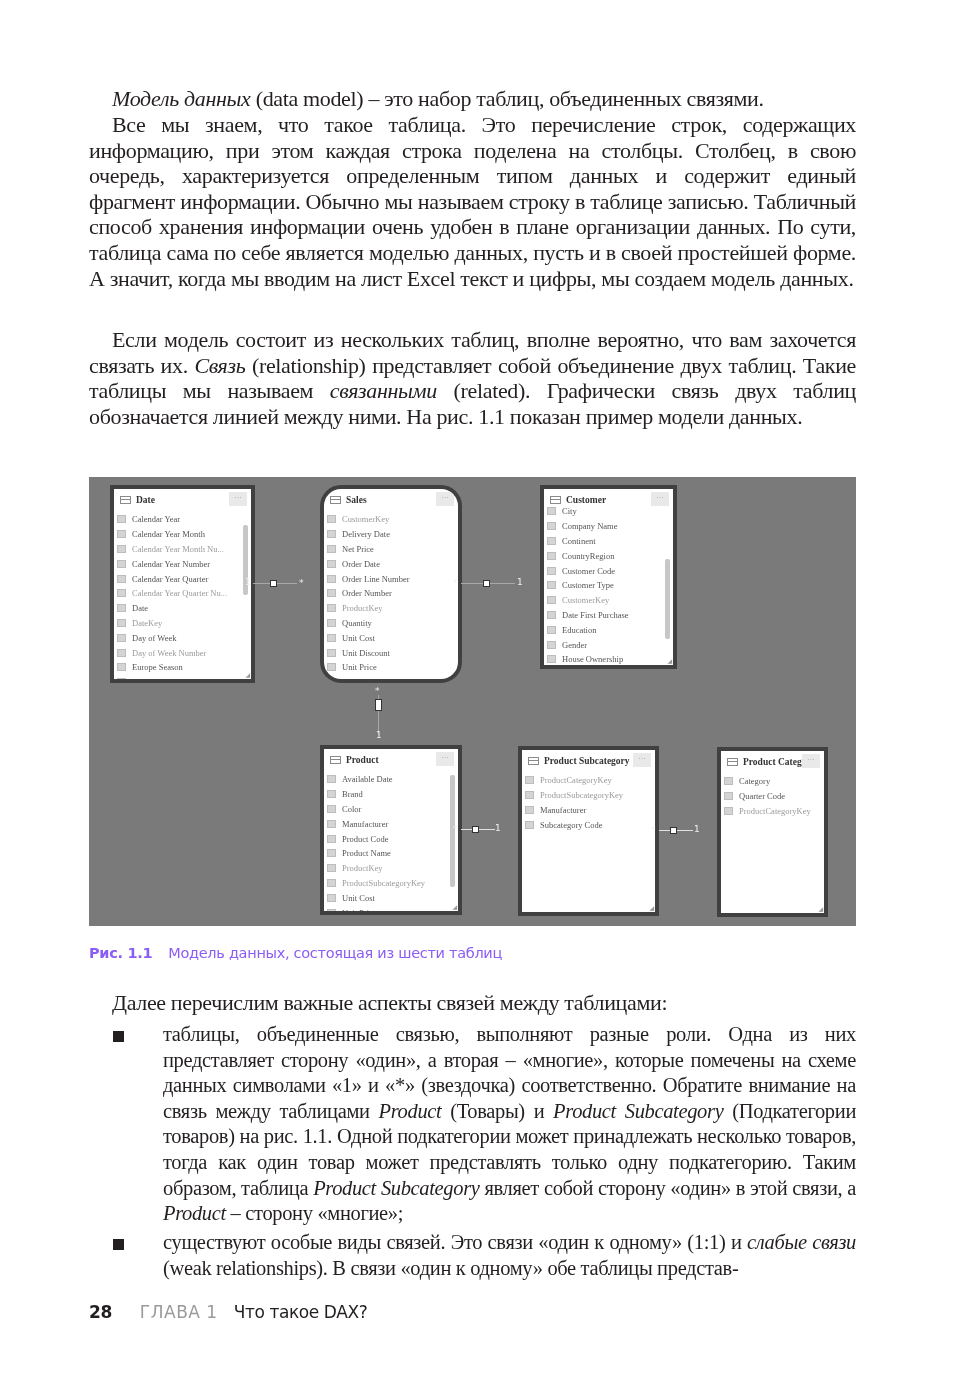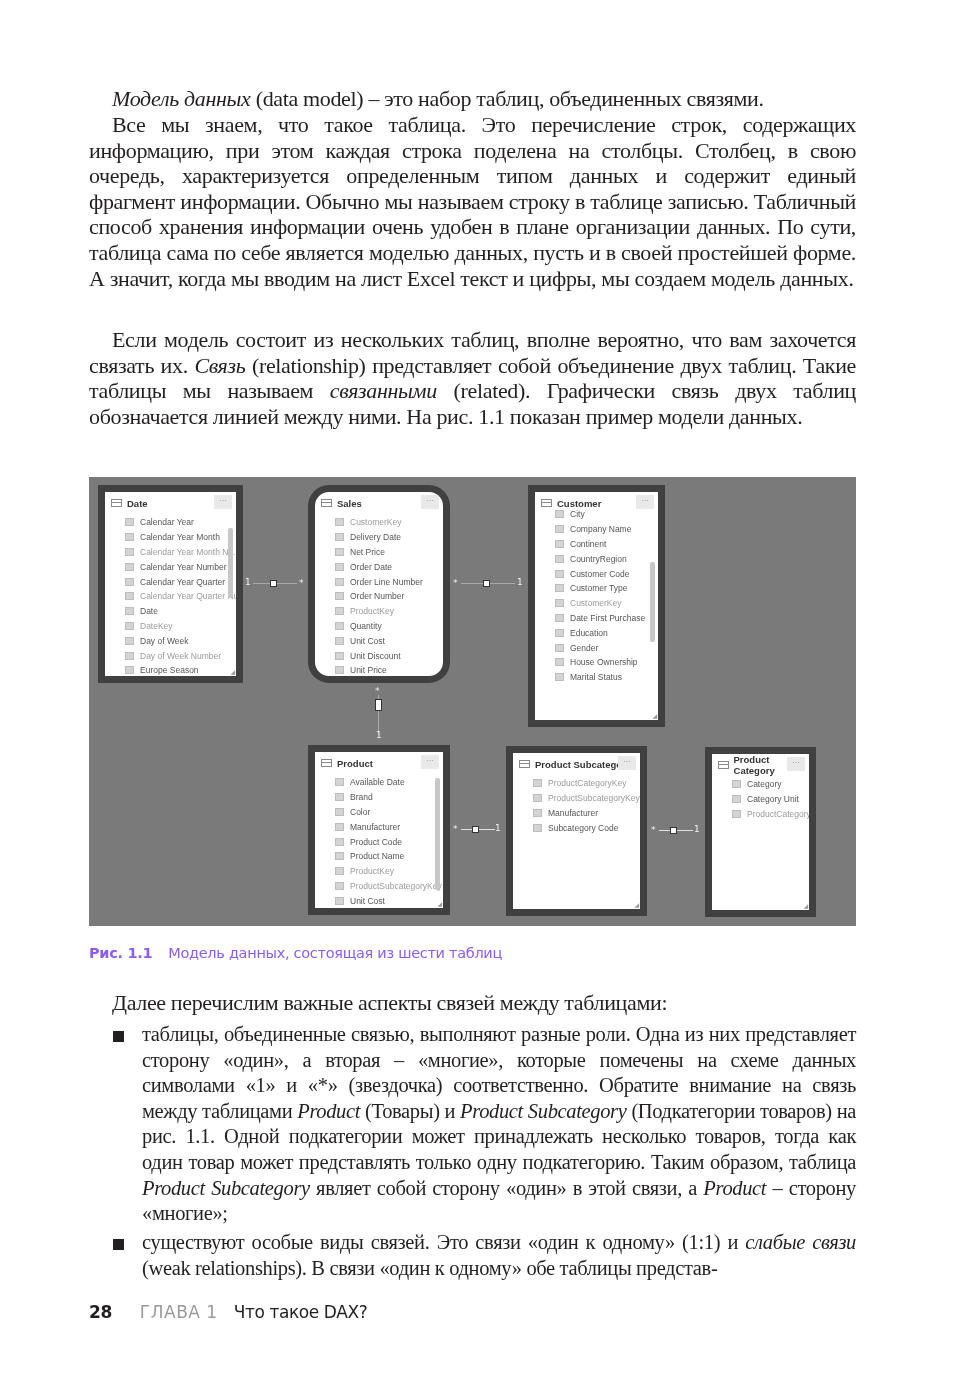--- a/index.html
+++ b/index.html
@@ -6,42 +6,42 @@
   body { width: 974px; height: 1388px; position: relative; overflow: hidden; font-family: "Liberation Serif", "DejaVu Serif", serif; color: #231f20; }
   .para { position: absolute; left: 89px; width: 767px; font-size: 22px; line-height: 25.6px; text-align: justify; letter-spacing: -0.35px; }
   .para .indent { display: inline-block; width: 23px; }
   .para i { font-style: italic; }
   #p1 { top: 86px; }
   #p2 { top: 112px; }
   #p3 { top: 316px; margin-top: 11px; }
 
   
   #figure { position: absolute; left: 89px; top: 477px; width: 767px; height: 449px; background: #7a7a7a; }
-  .tbl { position: absolute; background: #ffffff; border: 7px solid #404040; box-sizing: border-box; overflow: hidden; font-family: Liberation Sans, sans-serif; }
+  .tbl { position: absolute; background: #ffffff; border: 4px solid #404040; box-sizing: border-box; overflow: hidden; font-family: Liberation Serif, serif; margin-left: 12px; }
   .tbl .hdr { height: 22px; display: flex; align-items: center; padding-left: 6px; font-size: 9.5px; font-weight: bold; color: #333; }
   .tbl .hdr .ticon { width: 11px; height: 8px; border: 1px solid #8a8a8a; margin-right: 5px; position: relative; box-sizing: border-box; }
   .tbl .hdr .ticon::after { content: ""; position: absolute; left: 0; right: 0; top: 2px; border-top: 1px solid #8a8a8a; }
   .tbl .more { position: absolute; right: 4px; top: 3px; width: 18px; height: 14px; background: #e9e9e9; font-size: 8px; color: #999; text-align: center; line-height: 12px; }
-  .tbl .fields { padding-left: 20px; margin-top: 1px; }
+  .tbl .fields { padding-left: 3px; margin-top: 1px; }
   .tbl .field { height: 14.8px; display: flex; align-items: center; font-size: 8.5px; color: #555; white-space: nowrap; }
   .tbl .field.hidden-col { color: #9a9a9a; }
   .tbl .field .ficon { width: 9px; height: 8px; background: #d4d4d4; border: 1px solid #bdbdbd; box-sizing: border-box; margin-right: 6px; flex: none; }
   .tbl .scroll { position: absolute; right: 3px; width: 5px; background: #c7c7c7; border-radius: 2px; }
   .tbl .grip { position: absolute; right: 1px; bottom: 1px; font-size: 6px; color: #999; }
   .rel { position: absolute; font-family: "DejaVu Sans", sans-serif; font-size: 9px; color: #f0f0f0; }
   .rel-line { position: absolute; background: #a8a8a8; }
   .rel-box { position: absolute; width: 7px; height: 7px; background: #ffffff; border: 1px solid #333; box-sizing: border-box; }
 
   #caption { position: absolute; left: 89px; top: 945px; font-family: "DejaVu Sans", sans-serif; font-size: 14.5px; color: #8b5cf6; letter-spacing: -0.3px; }
   #caption b { font-weight: bold; margin-right: 16px; }
 
   #p4 { top: 990px; }
   .bullet-item { position: absolute; left: 89px; width: 767px; font-size: 20.5px; line-height: 25.6px; text-align: justify; letter-spacing: -0.35px; }
   .bullet-item .sq { position: absolute; left: 24px; top: 9px; width: 11px; height: 11px; background: #231f20; }
-  .bullet-item .txt { margin-left: 53px; display: block; }
+  .bullet-item .txt { margin-left: 74px; display: block; }
   #b1 { top: 1022px; }
   #b2 { top: 1230px; }
 
   #footer { position: absolute; left: 89px; top: 1302px; font-family: "DejaVu Sans", sans-serif; font-size: 17px; color: #231f20; letter-spacing: -0.4px; }
   #footer .pg { font-weight: bold; margin-right: 28px; }
   #footer .ch { color: #9a9a9a; margin-right: 16px; letter-spacing: 0.5px; }
 </style>
 </head>
 <body>
 
@@ -161,21 +161,21 @@
           <span>Unit Discount</span>
         </div>
         <div class="field">
           <span class="ficon"></span>
           <span>Unit Price</span>
         </div>
       </div>
     <div class="grip">◢</div>
   </div>
 
-  <div class="tbl" style="left:439px; top:8px; width:137px; height:242px;">
+  <div class="tbl" style="left:439px; top:8px; width:137px; height:184px;">
     <div class="hdr">
         <span class="ticon"></span>
         <span>Customer</span>
       </div>
     <div class="more">···</div>
     <div class="fields" style="margin-top:-7px;">
         <div class="field">
           <span class="ficon"></span>
           <span>City</span>
         </div>
@@ -313,21 +313,21 @@
         <span>Product Category</span>
       </div>
     <div class="more">···</div>
     <div class="fields">
         <div class="field">
           <span class="ficon"></span>
           <span>Category</span>
         </div>
         <div class="field">
           <span class="ficon"></span>
-          <span>Category Unit</span>
+          <span>Quarter Code</span>
         </div>
         <div class="field hidden-col">
           <span class="ficon"></span>
           <span>ProductCategoryKey</span>
         </div>
       </div>
     <div class="grip">◢</div>
   </div>
 
   <div>

